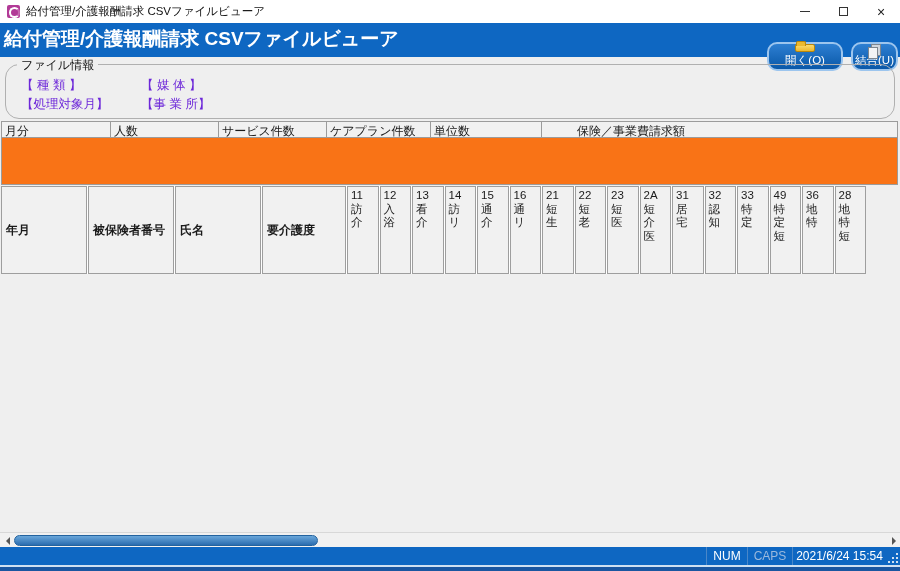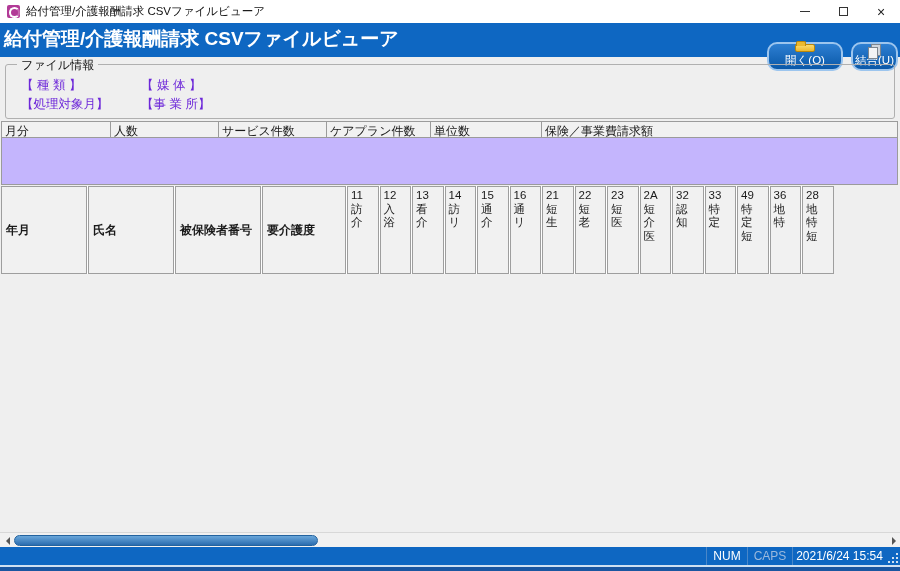--- a/index.html
+++ b/index.html
@@ -25,33 +25,33 @@
   .hbtn { height:29px; border:2px solid #9cc5ee; border-radius:10px; background:linear-gradient(#2d7fd2,#0a58a8); color:#fff; font-size:11.5px; display:flex; flex-direction:column; align-items:center; justify-content:flex-end; padding-bottom:1px; cursor:default; }
   .hbtn-open { width:76px; }
   .hbtn-merge { width:47px; }
   .icon-folder { width:20px; height:12px; background:linear-gradient(#fbda6d,#ecb92f); border:1px solid #b8860b; border-radius:2px; position:relative; margin-bottom:1px; }
   .icon-folder::before { content:''; position:absolute; top:-4px; left:0px; width:8px; height:4px; background:#ecb92f; border:1px solid #b8860b; border-bottom:none; border-radius:2px 2px 0 0; }
   .icon-docs { width:13px; height:13px; position:relative; margin-bottom:1px; }
   .icon-docs::before { content:''; position:absolute; left:3px; top:0; width:8px; height:10px; background:#cfd6dd; border:1px solid #7d868f; }
   .icon-docs::after { content:''; position:absolute; left:0; top:3px; width:8px; height:10px; background:#f2f4f6; border:1px solid #7d868f; }
 
   
-  .fileinfo { position:absolute; top:64px; left:5px; width:890px; height:55px; border:1px solid #b0b0b0; border-radius:3px; }
+  .fileinfo { position:absolute; top:64px; left:5px; width:890px; height:55px; border:1px solid #b0b0b0; border-radius:14px; }
   .fileinfo-title { position:absolute; top:-8px; left:11px; background:#efefef; padding:0 4px; font-size:12px; color:#111; }
   .fi-label { position:absolute; font-size:12.5px; color:#6d28d9; white-space:pre; }
   .fi-kind   { left:15px; top:12px; }
   .fi-media  { left:135px; top:12px; }
   .fi-month  { left:15px; top:31px; }
   .fi-office { left:135px; top:31px; }
 
   
-  .summary { position:absolute; top:121px; left:1px; width:897px; height:64px; background:#c4b5fd; border:1px solid #9b9b9b; }
+  .summary { position:absolute; top:121px; left:1px; width:897px; height:64px; background:#f97316; border:1px solid #9b9b9b; }
   .summary-head { display:flex; height:16px; background:#f1f1f1; border-bottom:1px solid #9b9b9b; }
   .sc { border-right:1px solid #9b9b9b; font-size:12px; color:#1a1a1a; padding:1px 0 0 3px; white-space:nowrap; overflow:hidden; }
-  .sc:last-child { border-right:none; flex:1; }
+  .sc:last-child { border-right:none; flex:1;margin-left:32px; }
 
   
   .detail { position:absolute; top:186px; left:1px; height:88px; display:flex; gap:1px; background:#ffffff; }
   .dc { background:#f1f1f1; border:1px solid #9e9e9e; font-size:12px; color:#1a1a1a; flex:0 0 auto; overflow:hidden; }
   .wc { display:flex; align-items:center; padding-left:4px; white-space:nowrap;font-weight:bold; }
   .nc { white-space:pre-line; line-height:13.5px; padding:2px 0 0 3px; font-size:11.5px; }
 
   
   .hscroll { position:absolute; top:532px; left:0; width:900px; height:15px; background:#f1f1f1; border-top:1px solid #d8d8d8; }
   .sb-btn { position:absolute; top:2px; width:11px; height:12px; background:#f1f1f1; display:flex; align-items:center; justify-content:center; }
@@ -124,22 +124,22 @@
       <div class="sc" style="width:108px">人数</div>
       <div class="sc" style="width:108px">サービス件数</div>
       <div class="sc" style="width:104px">ケアプラン件数</div>
       <div class="sc" style="width:111px">単位数</div>
       <div class="sc">保険／事業費請求額</div>
     </div>
   </div>
 
   <div class="detail">
     <div class="dc wc" style="width:86px">年月</div>
+    <div class="dc wc" style="width:86px">被保険者番号</div>
     <div class="dc wc" style="width:86px">氏名</div>
-    <div class="dc wc" style="width:86px">被保険者番号</div>
     <div class="dc wc" style="width:84px">要介護度</div>
     <div class="dc nc" style="width:31.5px">11
 訪
 介</div>
     <div class="dc nc" style="width:31.5px">12
 入
 浴</div>
     <div class="dc nc" style="width:31.5px">13
 看
 介</div>
@@ -158,20 +158,23 @@
     <div class="dc nc" style="width:31.5px">22
 短
 老</div>
     <div class="dc nc" style="width:31.5px">23
 短
 医</div>
     <div class="dc nc" style="width:31.5px">2A
 短
 介
 医</div>
+    <div class="dc nc" style="width:31.5px">31
+居
+宅</div>
     <div class="dc nc" style="width:31.5px">32
 認
 知</div>
     <div class="dc nc" style="width:31.5px">33
 特
 定</div>
     <div class="dc nc" style="width:31.5px">49
 特
 定
 短</div>

